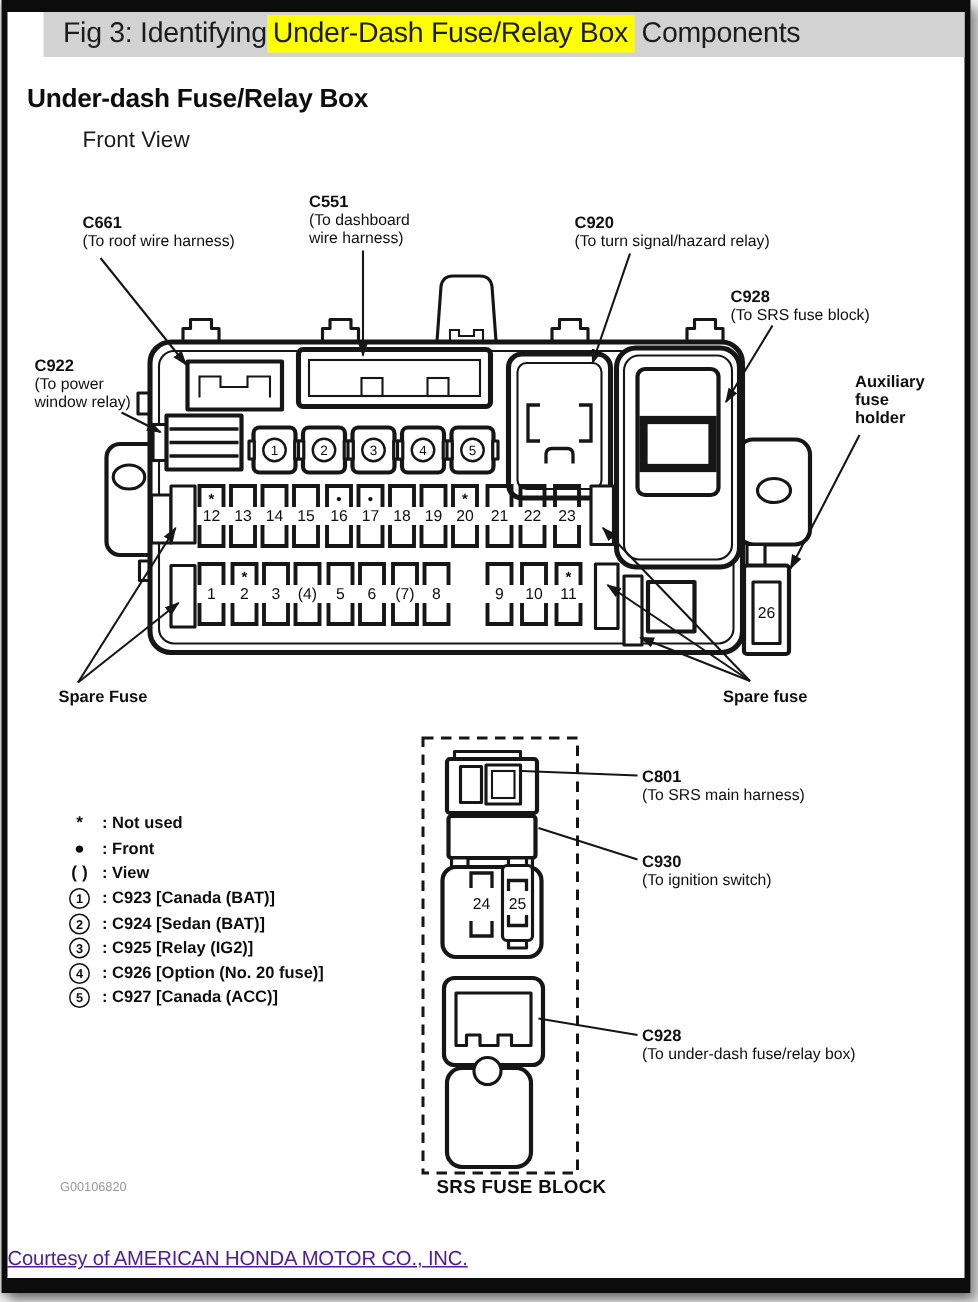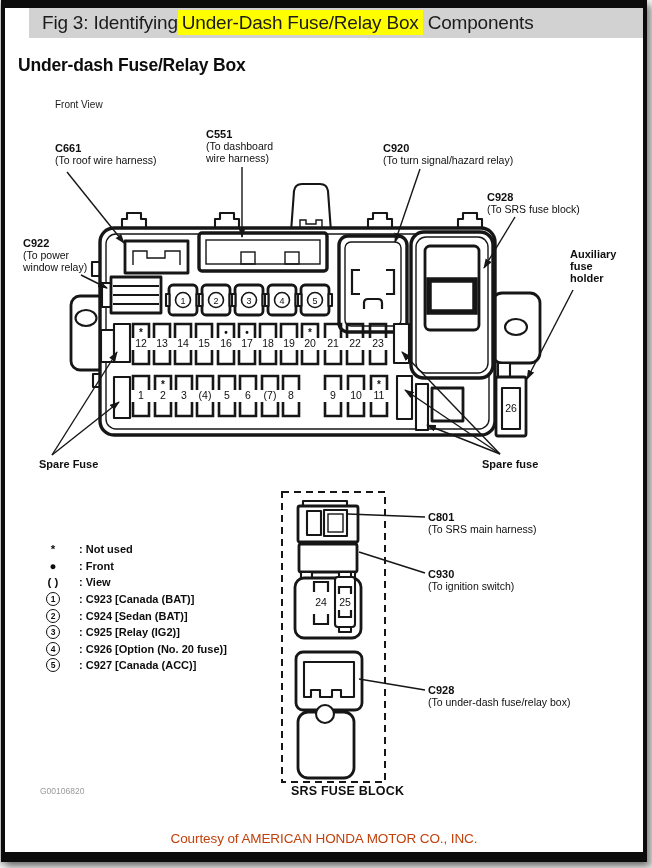--- a/index.html
+++ b/index.html
@@ -13,34 +13,34 @@
   .titlebar{
     position:absolute;left:0;right:0;top:0;height:30px;background:#d2d2d2;
     font-size:19px;line-height:30px;color:#1c1c1c;padding-left:13px;
     white-space:nowrap;letter-spacing:-0.2px;margin-left:24px;
   }
   .titlebar .hl{background:#ffff00;padding:2px 4px;}
   .heading{
     position:absolute;left:13px;top:47px;font-size:17.5px;font-weight:bold;color:#0d0d0d;
     letter-spacing:-0.2px;
   }
-  .view-label{position:absolute;left:50px;top:91px;font-size:10px;color:#1a1a1a;}
+  .view-label{position:absolute;left:50px;top:77px;font-size:15px;color:#1a1a1a;}
   .footer{
-    position:absolute;left:0;right:0;bottom:6px;text-align:center;
-    font-size:13.5px;color:#c2410c;letter-spacing:-0.1px;
+    position:absolute;left:0;right:0;bottom:6px;
+    font-size:13.5px;color:#4c1d95;letter-spacing:-0.1px;text-decoration:underline;
   }
   .legend{position:absolute;left:36px;top:533px;}
   .lrow{display:flex;align-items:center;height:16.6px;font-size:11px;font-weight:bold;color:#0d0d0d;}
   .lsym{width:24px;display:flex;justify-content:center;align-items:center;}
   .lsym .plain{font-size:11.5px;}
   .lsym .lcirc{
     width:12px;height:12px;border:1.4px solid #111;border-radius:50%;
     font-size:8.5px;font-weight:bold;line-height:12px;text-align:center;display:inline-block;
   }
-  .llab{margin-left:14px;white-space:pre;}
+  .llab{margin-left:3px;white-space:pre;}
   svg{position:absolute;left:0;top:0;}
   svg text{font-family:"Liberation Sans",sans-serif;fill:#0f0f0f;}
   .code{font-size:11px;font-weight:bold;}
   .desc{font-size:10.5px;}
   .srs{font-size:12.5px;font-weight:bold;letter-spacing:0.2px;}
   .gcode{font-size:8.5px;fill:#9a9a9a;}
   .fn{font-size:10.5px;text-anchor:middle;}
   .fm{font-size:10px;text-anchor:middle;font-weight:bold;}
   .cn{font-size:9px;text-anchor:middle;}
   .s35{fill:#fff;stroke:#161616;stroke-width:3.4;stroke-linejoin:round;}

